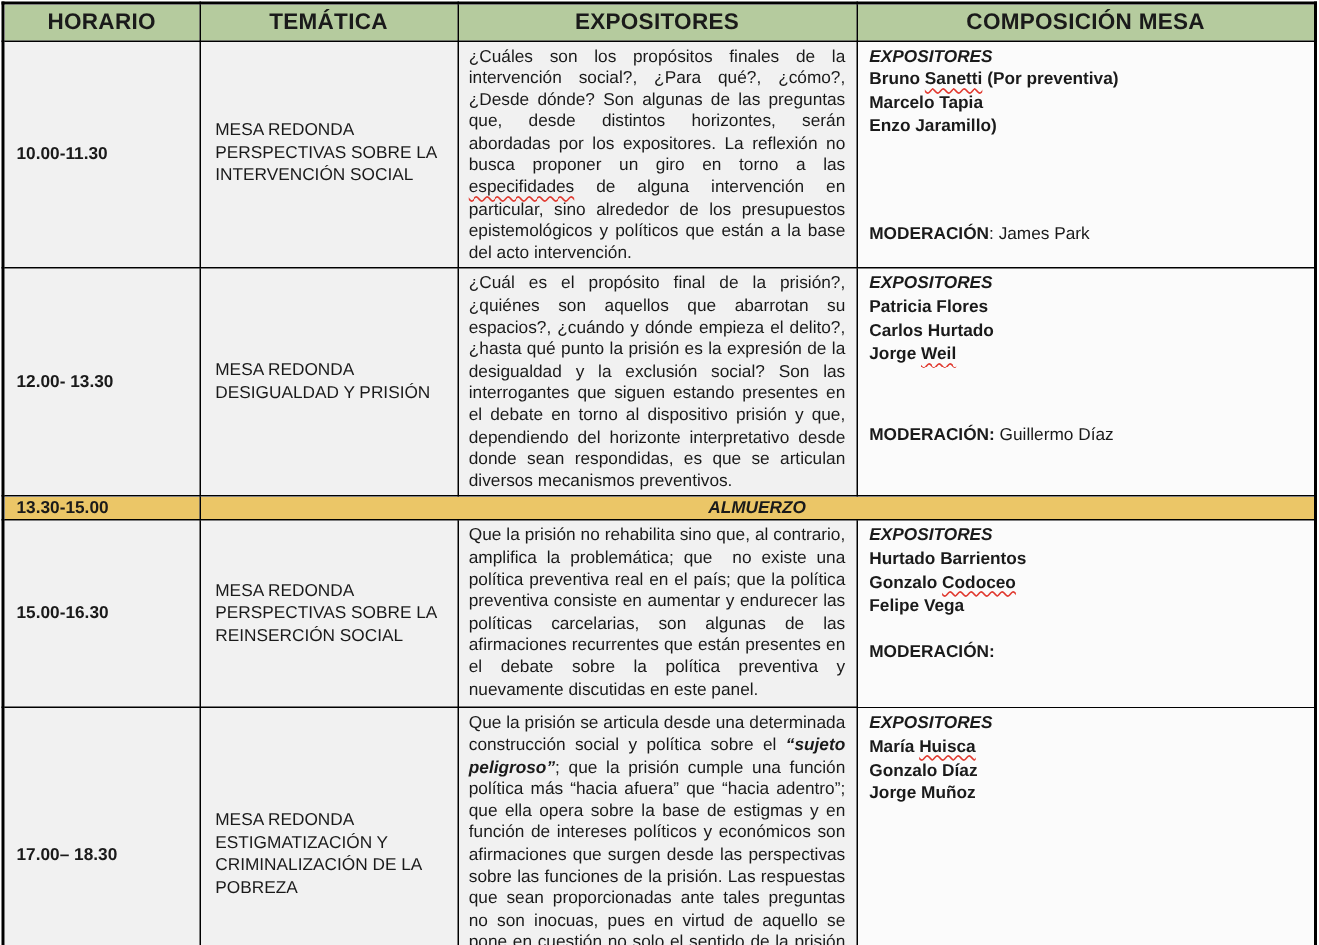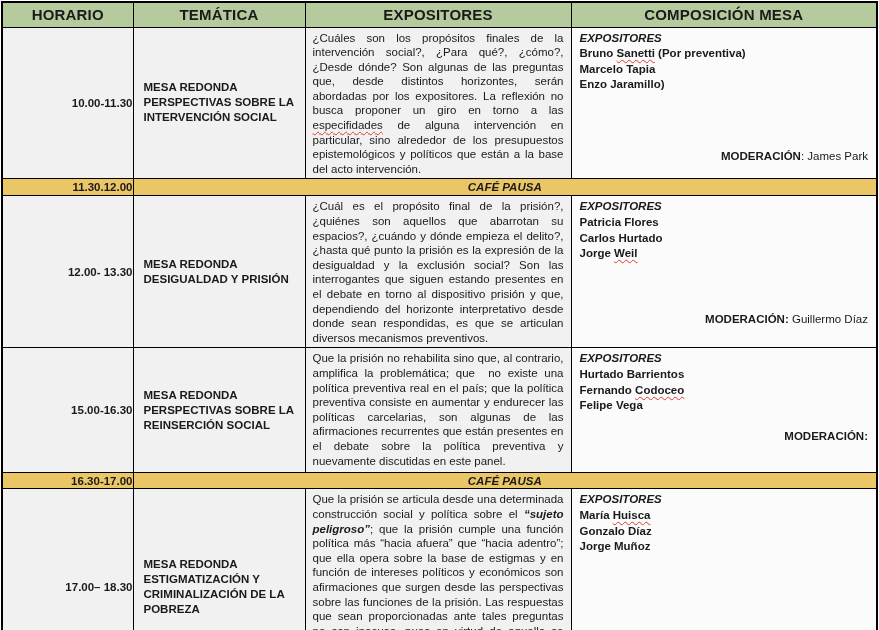--- a/index.html
+++ b/index.html
@@ -39,52 +39,52 @@
   tr.row-1{height:17px;}
   tr.row-2{height:135px;}
   tr.row-3{height:16px;}
   tr.row-4{height:125px;}
   tr.row-5{height:16px;}
   tr.row-6{height:162px;}
 
   td.time-cell{
     background:var(--cell-bg);
     font-weight:bold;font-size:11.5px;
-    vertical-align:middle;text-align:right;
+    vertical-align:middle;text-align:left;
     padding-left:8px;
   }
   tr.break td{background:var(--break-bg);}
   tr.break td.time-cell{vertical-align:middle;}
   td.break-cell{
     font-weight:bold;font-style:italic;font-size:11.5px;
     text-align:center;vertical-align:middle;
   }
   td.theme-cell{
     background:var(--cell-bg);
-    font-weight:bold;font-size:11.5px;line-height:15px;
+    font-weight:normal;font-size:11.5px;line-height:15px;
     vertical-align:middle;padding:0 10px;
   }
   td.descriptor-cell{
     background:var(--cell-bg);
     font-size:11.5px;line-height:14.6px;
     text-align:justify;vertical-align:top;
     padding:3px 7px 2px 7px;
     margin-top:40px;
   }
   td.mesa-cell{
     background:var(--mesa-bg);
     font-size:11.5px;line-height:15.6px;
     vertical-align:top;padding:3px 8px;
     position:relative;
   }
   .expositores-label{font-weight:bold;font-style:italic;}
   .expositor-line{font-weight:bold;}
-  .moderation{position:absolute;left:8px;right:8px;bottom:16px;text-align:right;}
+  .moderation{position:absolute;left:8px;right:8px;bottom:16px;}
   tr.row-0 .moderation{bottom:14px;}
-  tr.row-2 .moderation{bottom:20px;}
+  tr.row-2 .moderation{bottom:32px;}
   tr.row-4 .moderation{bottom:28px;}
   
   .seg{white-space:pre-wrap;}
   .b{font-weight:bold;}
   .bi{font-weight:bold;font-style:italic;}
   .sp{
     text-decoration-line:underline;
     text-decoration-style:wavy;
     text-decoration-color:#e0392f;
     text-decoration-thickness:1px;
@@ -115,51 +115,47 @@
         <td class="theme-cell">MESA REDONDA<br>PERSPECTIVAS SOBRE LA<br>INTERVENCIÓN SOCIAL</td>
         <td class="descriptor-cell"><span class="seg n">¿Cuáles son los propósitos finales de la intervención social?, ¿Para qué?, ¿cómo?,  ¿Desde dónde? Son algunas de las preguntas que, desde distintos horizontes, serán abordadas por los expositores. La reflexión no busca proponer un giro en torno a las </span><span class="seg n sp">especifidades</span><span class="seg n"> de alguna intervención en particular, sino alrededor de los presupuestos epistemológicos y políticos que están a la base del acto intervención.</span></td>
         <td class="mesa-cell">
           <div class="expositores-label">EXPOSITORES</div>
           <div class="expositor-line"><span class="seg b">Bruno </span><span class="seg b sp">Sanetti</span><span class="seg b"> (Por preventiva)</span></div>
           <div class="expositor-line"><span class="seg b">Marcelo Tapia</span></div>
           <div class="expositor-line"><span class="seg b">Enzo Jaramillo)</span></div>
           <div class="moderation"><span class="seg b">MODERACIÓN</span><span class="seg n">: James Park</span></div>
         </td>
       </tr>
-      <tr class="row-1 break">
-        <td class="time-cell">11.30.12.00</td>
-        <td class="break-cell" colspan="3">CAFÉ PAUSA</td>
-      </tr>
       <tr class="row-2 session">
         <td class="time-cell">12.00- 13.30</td>
         <td class="theme-cell">MESA REDONDA<br>DESIGUALDAD Y PRISIÓN</td>
         <td class="descriptor-cell"><span class="seg n">¿Cuál es el propósito final de la prisión?, ¿quiénes son aquellos que abarrotan su espacios?, ¿cuándo y dónde empieza el delito?, ¿hasta qué punto la prisión es la expresión de la desigualdad y la exclusión social? Son las interrogantes que siguen estando presentes en el debate en torno al dispositivo prisión y que, dependiendo del horizonte interpretativo desde donde sean respondidas, es que se articulan diversos mecanismos preventivos.</span></td>
         <td class="mesa-cell">
           <div class="expositores-label">EXPOSITORES</div>
           <div class="expositor-line"><span class="seg b">Patricia Flores</span></div>
           <div class="expositor-line"><span class="seg b">Carlos Hurtado</span></div>
           <div class="expositor-line"><span class="seg b">Jorge </span><span class="seg b sp">Weil</span></div>
           <div class="moderation"><span class="seg b">MODERACIÓN:</span><span class="seg n"> Guillermo Díaz</span></div>
         </td>
       </tr>
+      <tr class="row-3 break">
+        <td class="time-cell">13.30-15.00</td>
+        <td class="break-cell" colspan="3">ALMUERZO</td>
+      </tr>
       <tr class="row-4 session">
         <td class="time-cell">15.00-16.30</td>
         <td class="theme-cell">MESA REDONDA<br>PERSPECTIVAS SOBRE LA<br>REINSERCIÓN SOCIAL</td>
         <td class="descriptor-cell"><span class="seg n">Que la prisión no rehabilita sino que, al contrario, amplifica la problemática; que  no existe una política preventiva real en el país; que la política preventiva consiste en aumentar y endurecer las políticas carcelarias, son algunas de las afirmaciones recurrentes que están presentes en el debate sobre la política preventiva y nuevamente discutidas en este panel.</span></td>
         <td class="mesa-cell">
           <div class="expositores-label">EXPOSITORES</div>
           <div class="expositor-line"><span class="seg b">Hurtado Barrientos</span></div>
-          <div class="expositor-line"><span class="seg b">Fernando </span><span class="seg b sp">Codoceo</span></div>
+          <div class="expositor-line"><span class="seg b">Gonzalo </span><span class="seg b sp">Codoceo</span></div>
           <div class="expositor-line"><span class="seg b">Felipe Vega</span></div>
           <div class="moderation"><span class="seg b">MODERACIÓN:</span></div>
         </td>
-      </tr>
-      <tr class="row-5 break">
-        <td class="time-cell">16.30-17.00</td>
-        <td class="break-cell" colspan="3">CAFÉ PAUSA</td>
       </tr>
       <tr class="row-6 session">
         <td class="time-cell">17.00– 18.30</td>
         <td class="theme-cell">MESA REDONDA<br>ESTIGMATIZACIÓN Y<br>CRIMINALIZACIÓN DE LA<br>POBREZA</td>
         <td class="descriptor-cell"><span class="seg n">Que la prisión se articula desde una determinada construcción social y política sobre el </span><span class="seg bi">“sujeto peligroso”</span><span class="seg n">; que la prisión cumple una función política más “hacia afuera” que “hacia adentro”; que ella opera sobre la base de estigmas y en función de intereses políticos y económicos son afirmaciones que surgen desde las perspectivas sobre las funciones de la prisión. Las respuestas que sean proporcionadas ante tales preguntas no son inocuas, pues en virtud de aquello se pone en cuestión no solo el sentido de la prisión sino la naturaleza ideológica y política de aquella,</span></td>
         <td class="mesa-cell">
           <div class="expositores-label">EXPOSITORES</div>
           <div class="expositor-line"><span class="seg b">María </span><span class="seg b sp">Huisca</span></div>
           <div class="expositor-line"><span class="seg b">Gonzalo Díaz</span></div>
           <div class="expositor-line"><span class="seg b">Jorge Muñoz</span></div>

